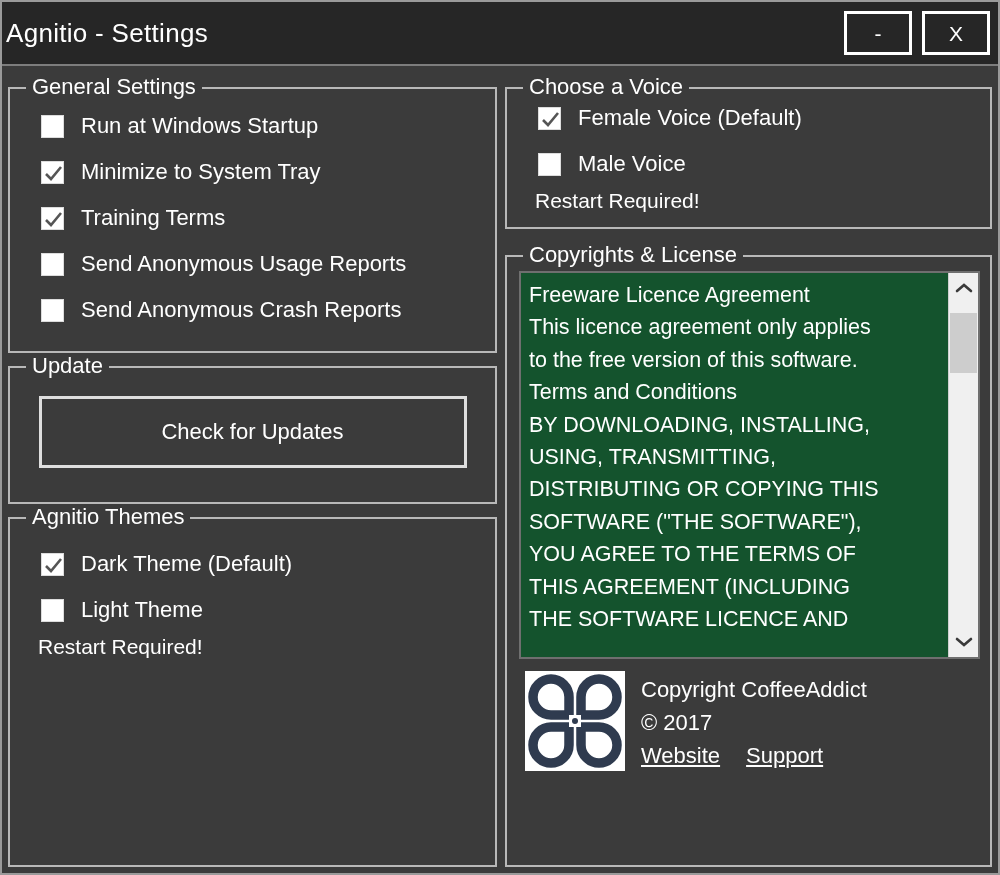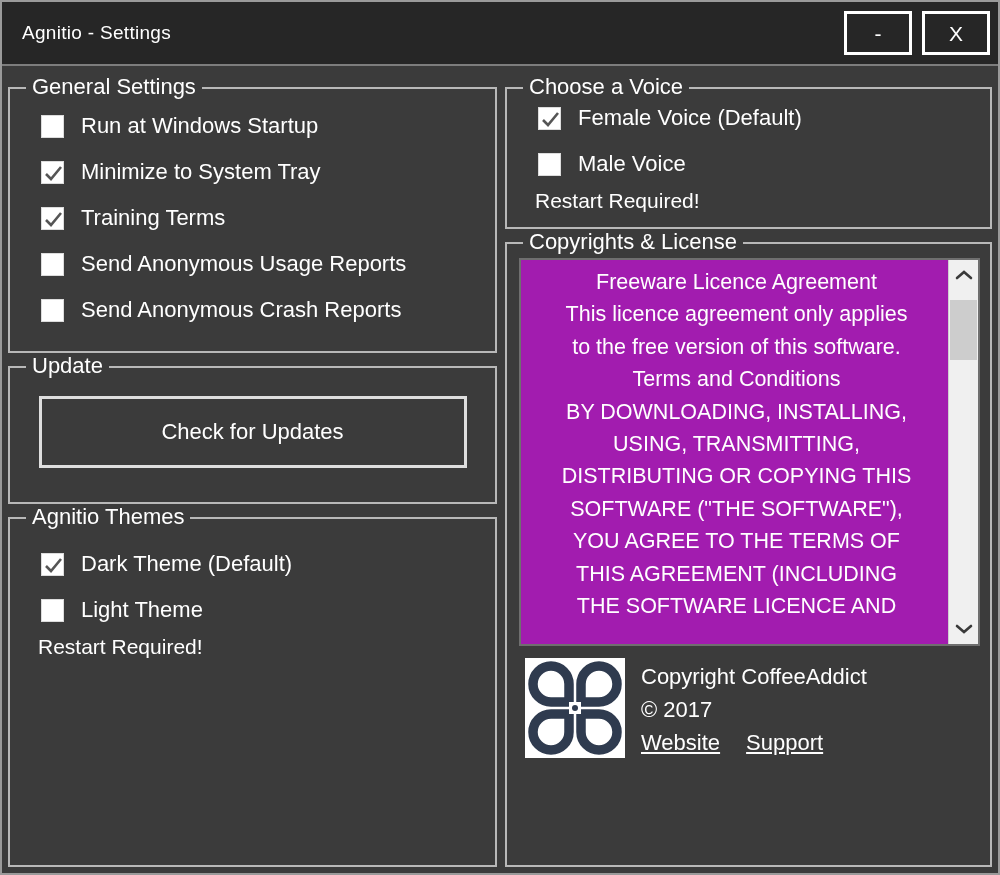--- a/index.html
+++ b/index.html
@@ -22,22 +22,22 @@
   
   #titlebar {
     height: 64px; flex: 0 0 64px;
     background: #262626;
     border-bottom: 2px solid #7d7d7d;
     display: flex; align-items: center;
     position: relative;
   }
   #title-text {
     color: #ffffff;
-    font-size: 19px;
-    padding-left: 20px;
+    font-size: 26px;
+    padding-left: 4px;
     letter-spacing: .3px;
     white-space: nowrap;
   }
   #win-controls {
     position: absolute; right: 8px; top: 9px;
     display: flex; gap: 10px;
   }
   .win-btn {
     width: 68px; height: 44px;
     background: #262626;
@@ -51,21 +51,21 @@
   
   #body {
     flex: 1 1 auto;
     display: flex;
     padding: 8px 6px 6px 6px;
     gap: 8px;
     min-height: 0;
   }
   .col { display: flex; flex-direction: column; }
   #col-left { width: 489px; flex: 0 0 489px; }
-  #col-right { flex: 1 1 auto; }
+  #col-right { flex: 1 1 auto; gap: 13px; }
 
   
   .group {
     position: relative;
     border: 2px solid #b8b8b8;
     margin-top: 13px;
   }
   .group > .legend {
     position: absolute;
     top: -15px; left: 16px;
@@ -139,25 +139,24 @@
     min-height: 0;
   }
   #grp-license .group-inner {
     padding: 14px 10px 10px 12px;
     display: flex; flex-direction: column;
     flex: 1 1 auto; min-height: 0;
   }
   #license-box {
     flex: 0 0 388px;
     border: 2px solid #6f6f6f;
-    background: #a21caf;
+    background: #14532d;
     display: flex;
     overflow: hidden;
     position: relative;
-    text-align: center;
   }
   #license-text {
     flex: 1 1 auto;
     color: #ffffff;
     font-size: 21.5px;
     line-height: 32.4px;
     padding: 6px 4px 0 8px;
     overflow: hidden;
     white-space: pre-wrap;
   }

